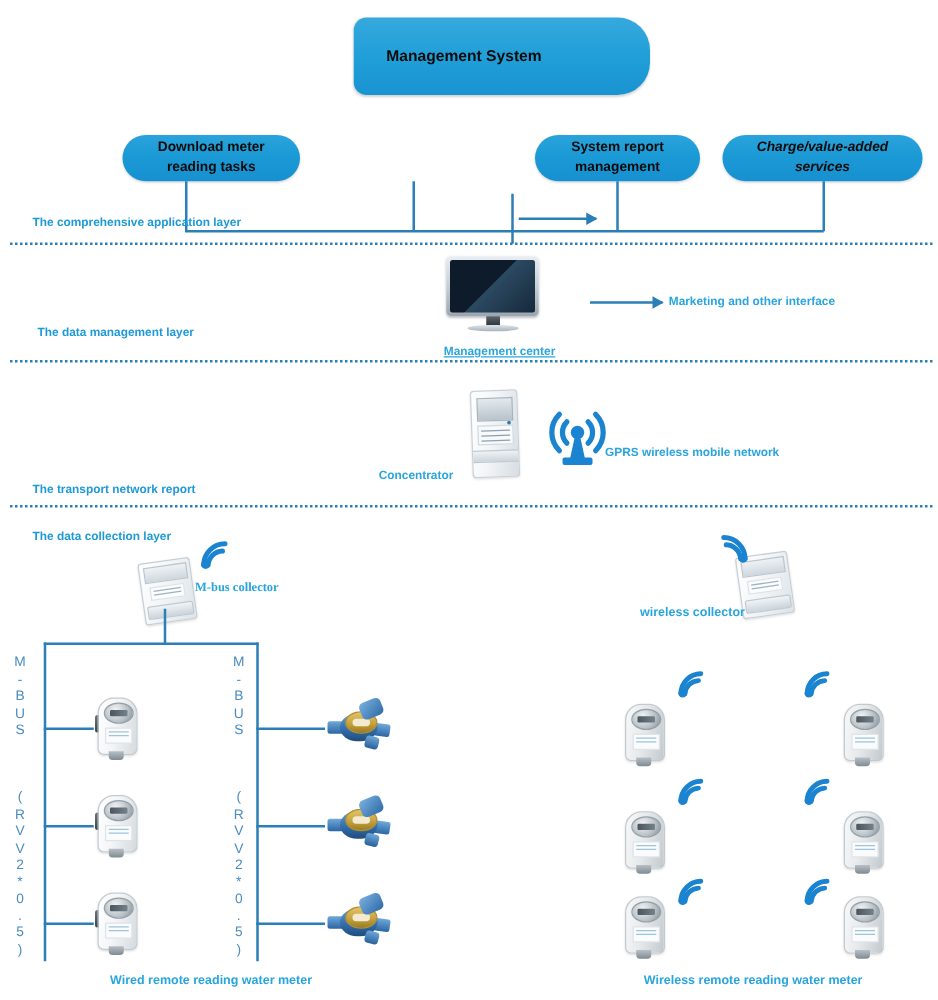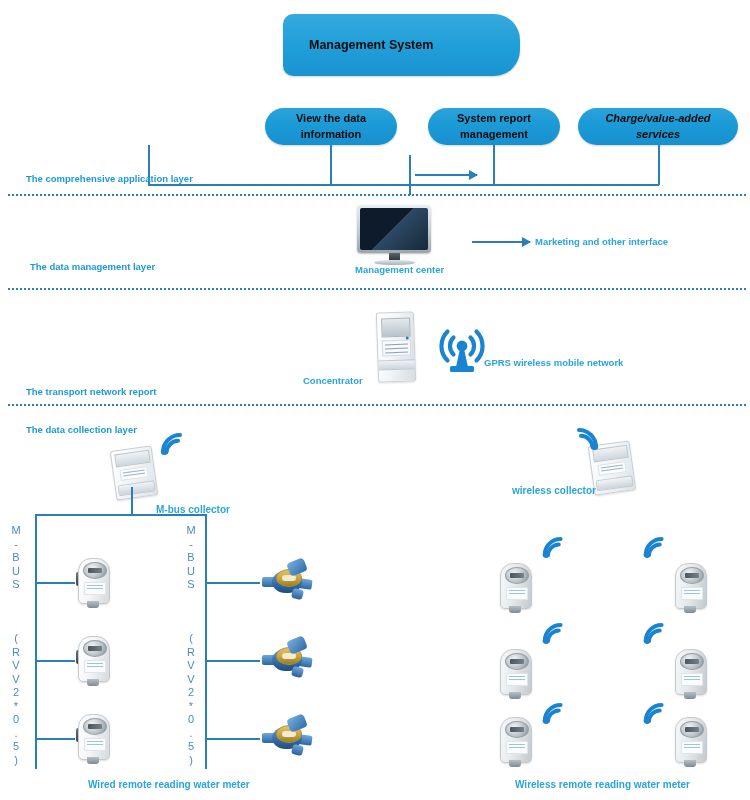--- a/index.html
+++ b/index.html
@@ -136,23 +136,23 @@
 </style>
 </head>
 <body>
 
 <div id="stage">
 
   <div class="pill title-box">
     <span>Management System</span>
   </div>
 
-  <div class="pill app-box" id="box1">
-    <span>View the data</span>
-    <span>information</span>
+  <div class="pill app-box" id="box0">
+    <span>Download meter</span>
+    <span>reading tasks</span>
   </div>
   <div class="pill app-box" id="box2">
     <span>System report</span>
     <span>management</span>
   </div>
   <div class="pill app-box" id="box3">
     <span>Charge/value-added</span>
     <span>services</span>
   </div>
 
@@ -175,21 +175,21 @@
   <div class="layer-label" style="left:26px;top:386px;">The transport network report</div>
   <div class="layer-label" style="left:26px;top:424px;">The data collection layer</div>
 
   <div class="monitor" style="left:357px;top:205px;">
     <div class="mon-frame">
       <div class="mon-screen"></div>
     </div>
     <div class="mon-neck"></div>
     <div class="mon-base"></div>
   </div>
-  <div class="cap" style="left:355px;top:264px;">Management center</div>
+  <div class="cap" style="left:355px;top:276px;text-decoration:underline;">Management center</div>
 
   <div class="arrow" style="left:472px;top:241px;width:58px;"></div>
   <div class="cap" style="left:535px;top:236px;">Marketing and other interface</div>
 
   <div class="concentrator" style="left:377px;top:312px;">
     <div class="conc-win"></div>
     <div class="conc-lbl">
         <i></i>
         <i></i>
         <i></i>
@@ -224,21 +224,21 @@
   </div>
   <div class="wifi" style="left:158px;top:430px;">
     <svg width="32" height="28" viewBox="0 0 32 28" aria-hidden="true">
       <g fill="none" stroke="#1b84d0" stroke-width="4" stroke-linecap="round">
         <path d="M5 22a17 17 0 0 1 17-17"></path>
         <path d="M7.5 22A12 12 0 0 1 19 10.8" transform="translate(1 0)"></path>
       </g>
       <circle cx="6.5" cy="21.5" r="3.6" fill="#1b84d0"></circle>
     </svg>
   </div>
-  <div class="cap big" style="left:156px;top:504px;">M-bus collector</div>
+  <div class="cap big" style="left:156px;top:465px;font-family:Liberation Serif, serif;">M-bus collector</div>
 
   <div class="collector" style="left:591px;top:443px;">
     <div class="col-top"></div>
     <div class="col-mid">
         <i></i>
         <i></i>
       </div>
     <div class="col-foot"></div>
   </div>
   <div class="wifi flip" style="left:569px;top:425px;">

